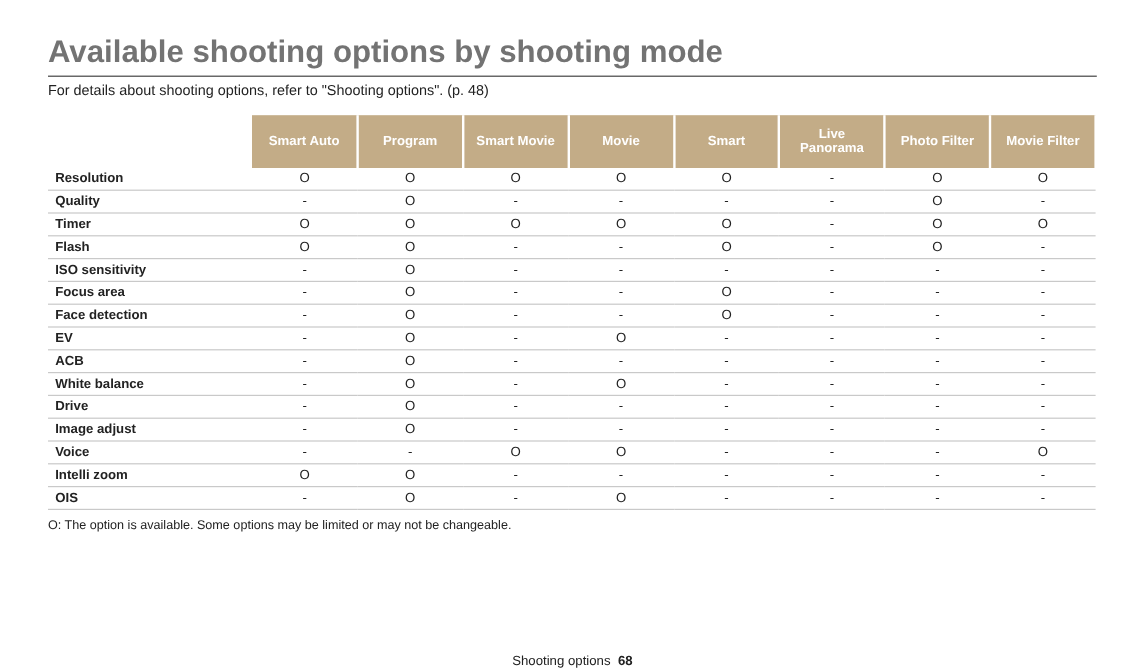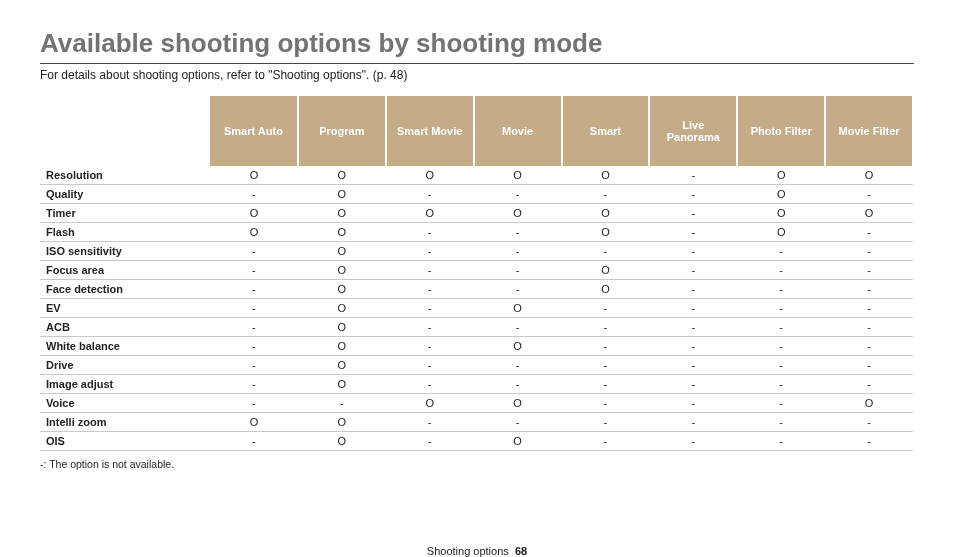--- a/index.html
+++ b/index.html
@@ -34,21 +34,21 @@
     width:100%;
     table-layout:fixed;
     font-size:11px;
   }
   col.first{width:170px;}
   thead th{
     background:#c3ac87;
     color:#fff;
     font-weight:700;
     text-align:center;
-    padding:23px 4px;
+    padding:10px 4px;
     border-right:2px solid #fff;
   }
   thead th:first-child{
     background:#fff;
     border-right:none;
   }
   tbody td{
     padding:3px 4px 3px 4px;
     border-bottom:1px solid #c9c9c9;
     text-align:center;
@@ -270,18 +270,18 @@
         <td>O</td>
         <td>-</td>
         <td>-</td>
         <td>-</td>
         <td>-</td>
       </tr>
     </tbody>
 </table>
 
 <div class="legend">
-  <div>-: The option is not available.</div>
+  <div>O: The option is available. Some options may be limited or may not be changeable.</div>
 </div>
 
 <div class="footer">
   <span>Shooting options</span>&nbsp;&nbsp;<span class="pn">68</span>
 </div>
 
 </body></html>

